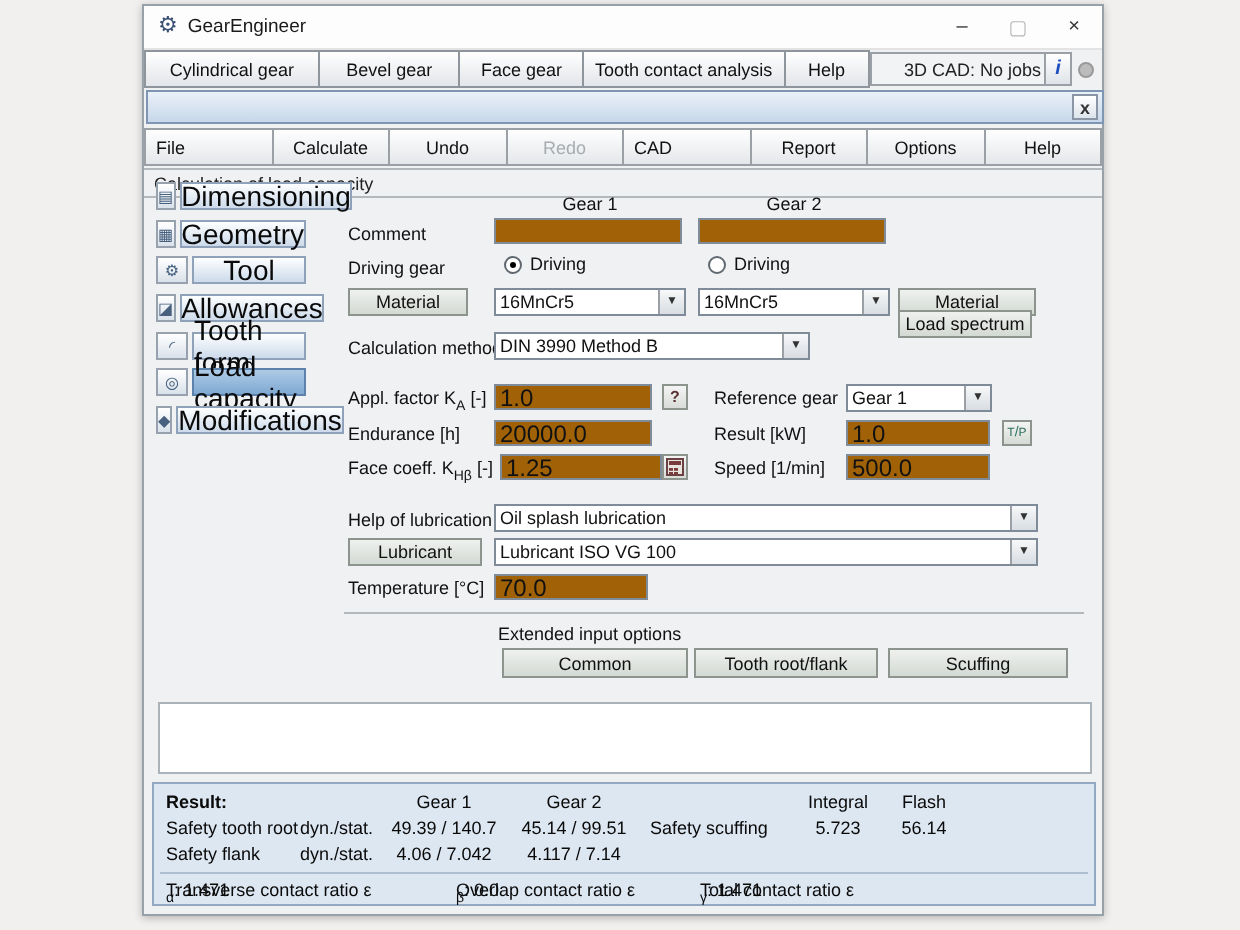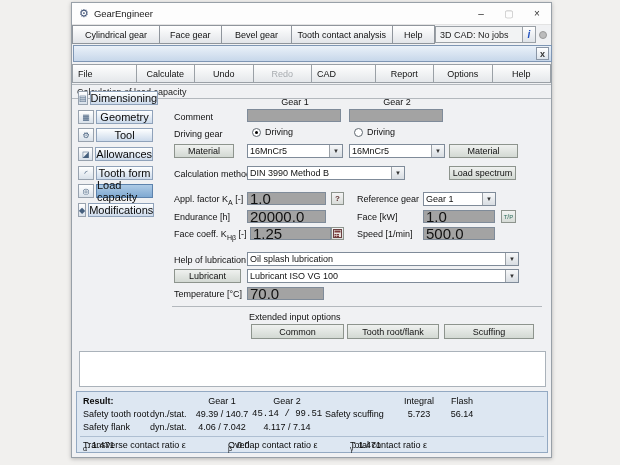--- a/index.html
+++ b/index.html
@@ -19,21 +19,21 @@
     font-size:10px; color:#333; cursor:default; }
   .winbtn.max { color:#b9b9b9; }
 
   
   .tabrow { position:absolute; left:0; top:22px; width:100%; height:19px; display:flex; align-items:stretch; }
   .tab { border:1px solid #8f959c; border-left-width:0; background:linear-gradient(#ffffff,#e2e5e9);
     font-size:9px; display:flex; align-items:center; justify-content:center; color:#111; }
   .tab:first-child { border-left-width:1px; }
   .cadbox { margin-left:auto; display:flex; align-items:center; }
   .cadlabel { width:88px; height:17px; border:1px solid #9aa0a6; background:#f2f3f4; font-size:9px;
-    display:flex; align-items:center; padding-left:4px; color:#222; }
+    display:flex; align-items:center; padding-left:16px; color:#222; }
   .ibtn { width:13px; height:17px; border:1px solid #9aa0a6; border-left:none;
     background:linear-gradient(#ffffff,#dfe3e8); color:#1f4fbf; font-weight:bold; font-style:italic;
     font-size:10px; display:flex; align-items:center; justify-content:center; }
   .led { width:8px; height:8px; border-radius:50%; background:#bcbcbc; border:1px solid #9a9a9a; margin:0 4px 0 3px; }
 
   
   .docheader { position:absolute; left:1px; top:42px; width:479px; height:17px;
     background:linear-gradient(#eaf1f9,#c7d7ea); border:1px solid #7e96b4;
     display:flex; align-items:center; }
   .doctitle { font-size:9.5px; font-weight:bold; color:#101820; padding-left:4px; }
@@ -51,28 +51,28 @@
 
   .sectionstrip { position:absolute; left:0; top:81px; width:100%; height:15px;
     border-top:1px solid #b3b8bd; border-bottom:1px solid #b3b8bd;
     font-size:9px; color:#222; display:flex; align-items:center; padding-left:5px; background:#f0f1f3; }
 
   
   .side-item { position:absolute; left:6px; width:75px; height:14px; display:flex; }
   .side-icon { width:16px; height:14px; border:1px solid #98a2ae; background:linear-gradient(#ffffff,#d9e1ea);
     font-size:8px; display:flex; align-items:center; justify-content:center; color:#46607e; margin-right:2px; }
   .side-btn { flex:1; border:1px solid #8fa2ba; background:linear-gradient(#feffff,#ccdaeb);
-    font-size:11px; display:flex; align-items:center; justify-content:center; color:#0a0a0a; }
+    font-size:14px; display:flex; align-items:center; justify-content:center; color:#0a0a0a; }
   .side-btn.selected { background:linear-gradient(#aecbe6,#7fa9d2); border-color:#5d83ad; }
 
   
   .lbl { position:absolute; font-size:9px; color:#111; white-space:nowrap; }
   .lbl sub { font-size:7px; }
-  .field { position:absolute; height:13px; background:#a3a3a3; border:1px solid #7f8b99;
-    font-size:15px; color:#111; padding:0 2px; line-height:11px; }
+  .field { position:absolute; height:13px; background:#a16207; border:1px solid #7f8b99;
+    font-size:12px; color:#111; padding:0 2px; line-height:11px; }
   input.field { outline:none; }
   .dd { position:absolute; height:14px; background:#ffffff; border:1px solid #7f8b99; display:flex; }
   .dd .val { flex:1; font-size:9px; line-height:12px; padding:0 2px; color:#111; overflow:hidden; white-space:nowrap; }
   .dd .arrow { width:13px; border-left:1px solid #9aa0a6; background:linear-gradient(#f7f8f9,#d8dde2);
     font-size:6px; color:#333; display:flex; align-items:center; justify-content:center; }
   .gbtn { position:absolute; height:14px; border:1px solid #8d948d; background:linear-gradient(#eff1ef,#d3d9d3);
     font-size:9px; color:#111; display:flex; align-items:center; justify-content:center; }
   .sq { position:absolute; width:13px; height:13px; border:1px solid #8d948d;
     background:linear-gradient(#f4f4f4,#d9dcd9); display:flex; align-items:center; justify-content:center;
     font-size:8px; color:#5a3030; font-weight:bold; }
@@ -110,22 +110,22 @@
     <span class="apptitle">GearEngineer</span>
     <div class="wincontrols">
       <div class="winbtn">–</div>
       <div class="winbtn max">▢</div>
       <div class="winbtn">×</div>
     </div>
   </div>
 
   <div class="tabrow">
     <div class="tab" style="width:91px">Cylindrical gear</div>
+    <div class="tab" style="width:73px">Bevel gear</div>
     <div class="tab" style="width:64px">Face gear</div>
-    <div class="tab" style="width:73px">Bevel gear</div>
     <div class="tab" style="width:104px">Tooth contact analysis</div>
     <div class="tab" style="width:44px">Help</div>
     <div class="cadbox">
       <div class="cadlabel">3D CAD: No jobs</div>
       <div class="ibtn">i</div>
       <div class="led"></div>
     </div>
   </div>
 
   <div class="docheader">
@@ -200,34 +200,34 @@
     <div class="val">16MnCr5</div>
     <div class="arrow">▼</div>
   </div>
   <div class="gbtn" style="left:377px; top:141px; width:69px;">Material</div>
 
   <div class="lbl" style="left:102px; top:166px;">Calculation method</div>
   <div class="dd" style="left:175px; top:163px; width:158px;">
     <div class="val">DIN 3990 Method B</div>
     <div class="arrow">▼</div>
   </div>
-  <div class="gbtn" style="left:377px; top:163px; width:67px;">Load spectrum</div>
+  <div class="gbtn" style="left:377px; top:152px; width:67px;">Load spectrum</div>
 
   <div class="lbl" style="left:102px; top:191px;"><span>Appl. factor K</span><sub>A</sub><span> [-]</span></div>
   <input class="field" style="left: 175px; top: 189px; width: 79px;" value="1.0">
   <div class="sq" style="left:259px; top:189px;">?</div>
   <div class="lbl" style="left:285px; top:191px;">Reference gear</div>
   <div class="dd" style="left:351px; top:189px; width:73px;">
     <div class="val">Gear 1</div>
     <div class="arrow">▼</div>
   </div>
 
   <div class="lbl" style="left:102px; top:209px;">Endurance [h]</div>
   <input class="field" style="left: 175px; top: 207px; width: 79px;" value="20000.0">
-  <div class="lbl" style="left:285px; top:209px;">Face [kW]</div>
+  <div class="lbl" style="left:285px; top:209px;">Result [kW]</div>
   <input class="field" style="left: 351px; top: 207px; width: 72px;" value="1.0">
   <div class="tpbtn" style="left:429px; top:207px;">
         <sup>T</sup>
         <span>/</span>
         <sub>P</sub>
       </div>
 
   <div class="lbl" style="left:102px; top:226px;"><span>Face coeff. K</span><sub>Hβ</sub><span> [-]</span></div>
   <input class="field" style="left: 178px; top: 224px; width: 81px;" value="1.25">
   <div class="sq" style="left:259px; top:224px;">
@@ -267,21 +267,21 @@
   <div class="results">
     <span class="bold" style="left:6px; top:4px;">Result:</span>
     <span class="ctr" style="left:110px; top:4px; width:70px;">Gear 1</span>
     <span class="ctr" style="left:175px; top:4px; width:70px;">Gear 2</span>
     <span class="ctr" style="left:318px; top:4px; width:48px;">Integral</span>
     <span class="ctr" style="left:362px; top:4px; width:46px;">Flash</span>
 
     <span style="left:6px; top:17px;text-align:center;">Safety tooth root</span>
     <span style="left:73px; top:17px;">dyn./stat.</span>
     <span class="ctr" style="left:110px; top:17px; width:70px;">49.39 / 140.7</span>
-    <span class="ctr" style="left:175px; top:17px; width:70px;font-family:Liberation Mono, monospace;">45.14 / 99.51</span>
+    <span class="ctr" style="left:175px; top:17px; width:70px;">45.14 / 99.51</span>
     <span style="left:248px; top:17px;">Safety scuffing</span>
     <span class="ctr" style="left:318px; top:17px; width:48px;">5.723</span>
     <span class="ctr" style="left:362px; top:17px; width:46px;">56.14</span>
 
     <span style="left:6px; top:30px;">Safety flank</span>
     <span style="left:73px; top:30px;">dyn./stat.</span>
     <span class="ctr" style="left:110px; top:30px; width:70px;">4.06 / 7.042</span>
     <span class="ctr" style="left:175px; top:30px; width:70px;">4.117 / 7.14</span>
 
     <span class="hsep" style="left:3px; top:44px; width:464px; background:#aebfd2;"></span>

